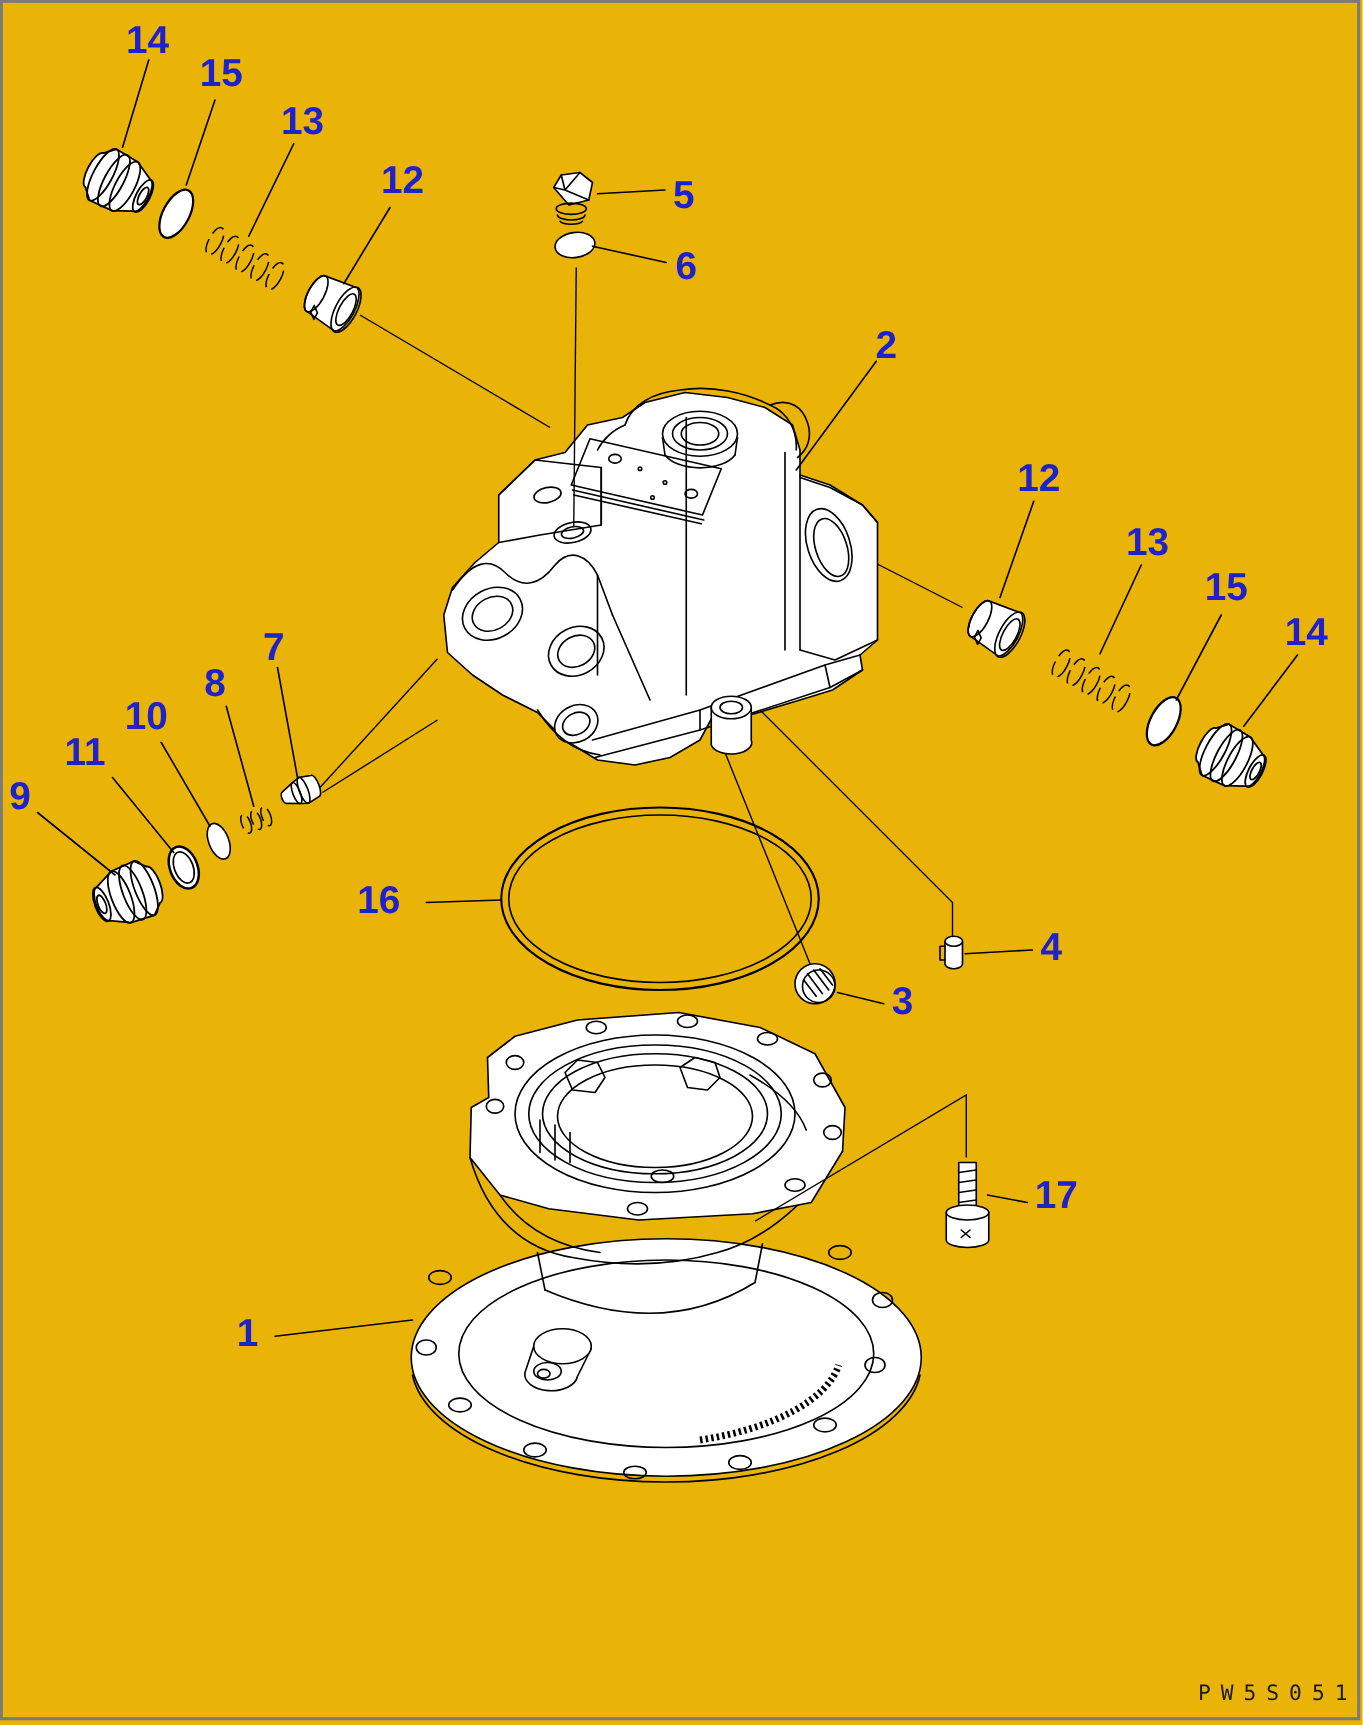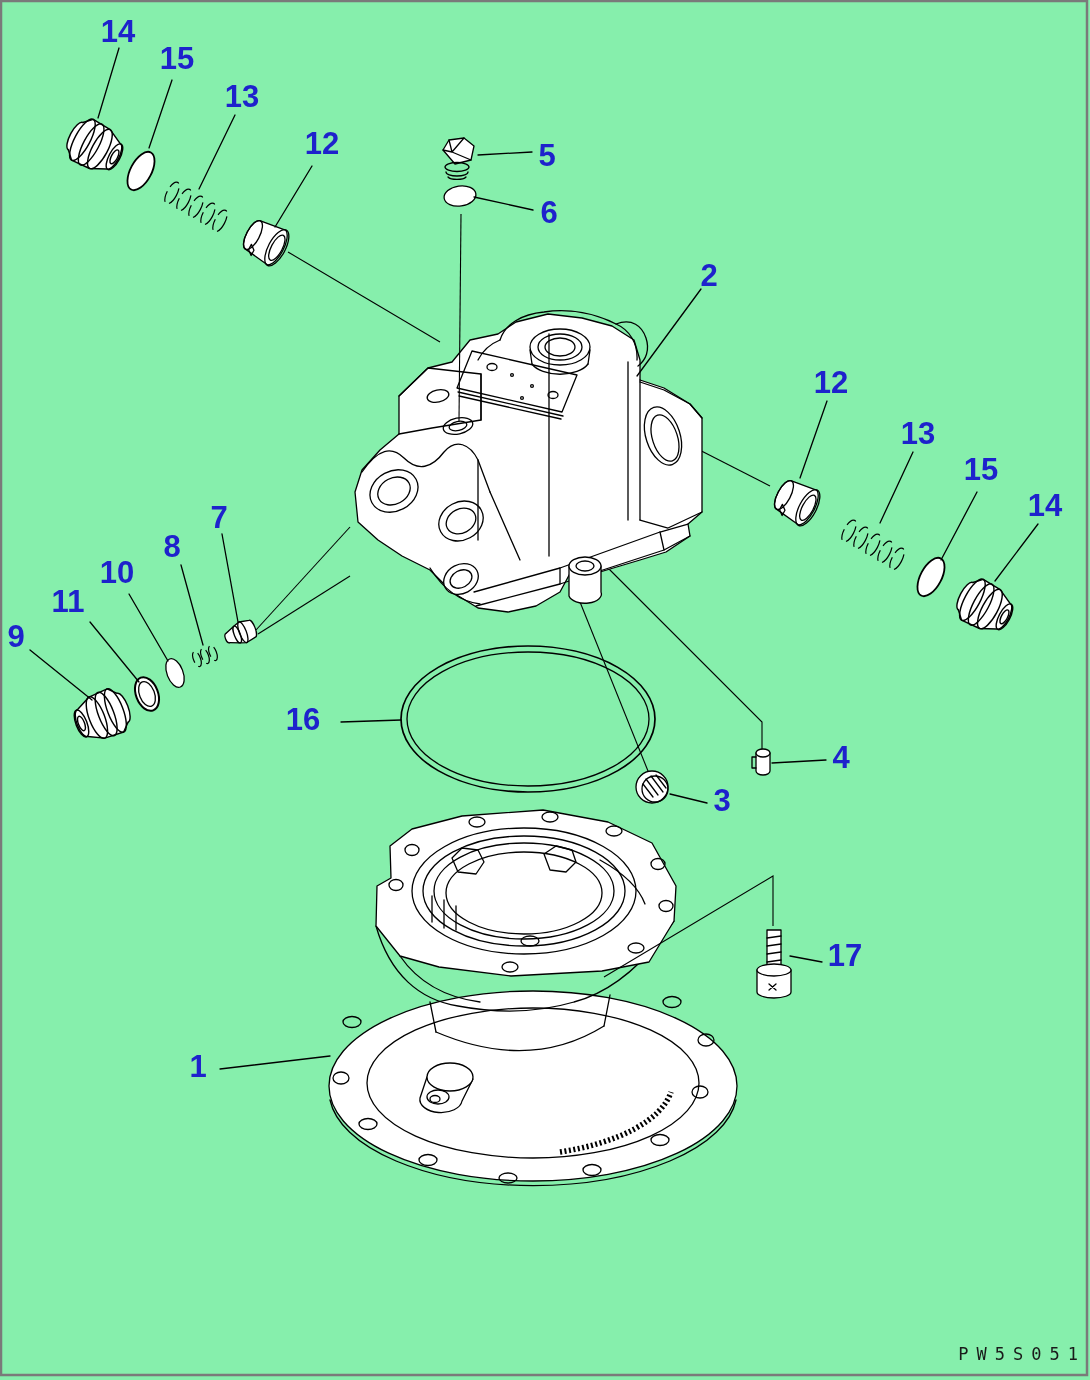--- a/index.html
+++ b/index.html
@@ -1,16 +1,16 @@
 <!DOCTYPE html>
 <html><head>
 <meta charset="utf-8">
 <style>
   html,body{margin:0;padding:0;background:#e8e8e8;}
-  #page{position:relative;width:1090px;height:1380px;background:#86efac;margin:0 auto;
+  #page{position:relative;width:1090px;height:1380px;background:#eab308;margin:0 auto;
         font-family:"Liberation Sans", sans-serif;}
   svg{position:absolute;left:0;top:0;}
   .ln{stroke:#000;fill:none;stroke-width:1.3;stroke-linecap:round;stroke-linejoin:round;}
   .lnw{stroke:#000;fill:#fff;stroke-width:1.3;stroke-linecap:round;stroke-linejoin:round;}
   .thin{stroke:#000;fill:none;stroke-width:1.1;}
   .leader{stroke:#000;fill:none;stroke-width:1.3;stroke-linecap:round;}
   .callout{font-family:"Liberation Sans", sans-serif;font-weight:bold;font-size:31px;
            fill:#1e22cc;text-anchor:middle;}
   .watermark{font-family:"DejaVu Sans Mono", monospace;font-size:17px;fill:#1a1a1a;
              letter-spacing:8px;text-anchor:end;}

